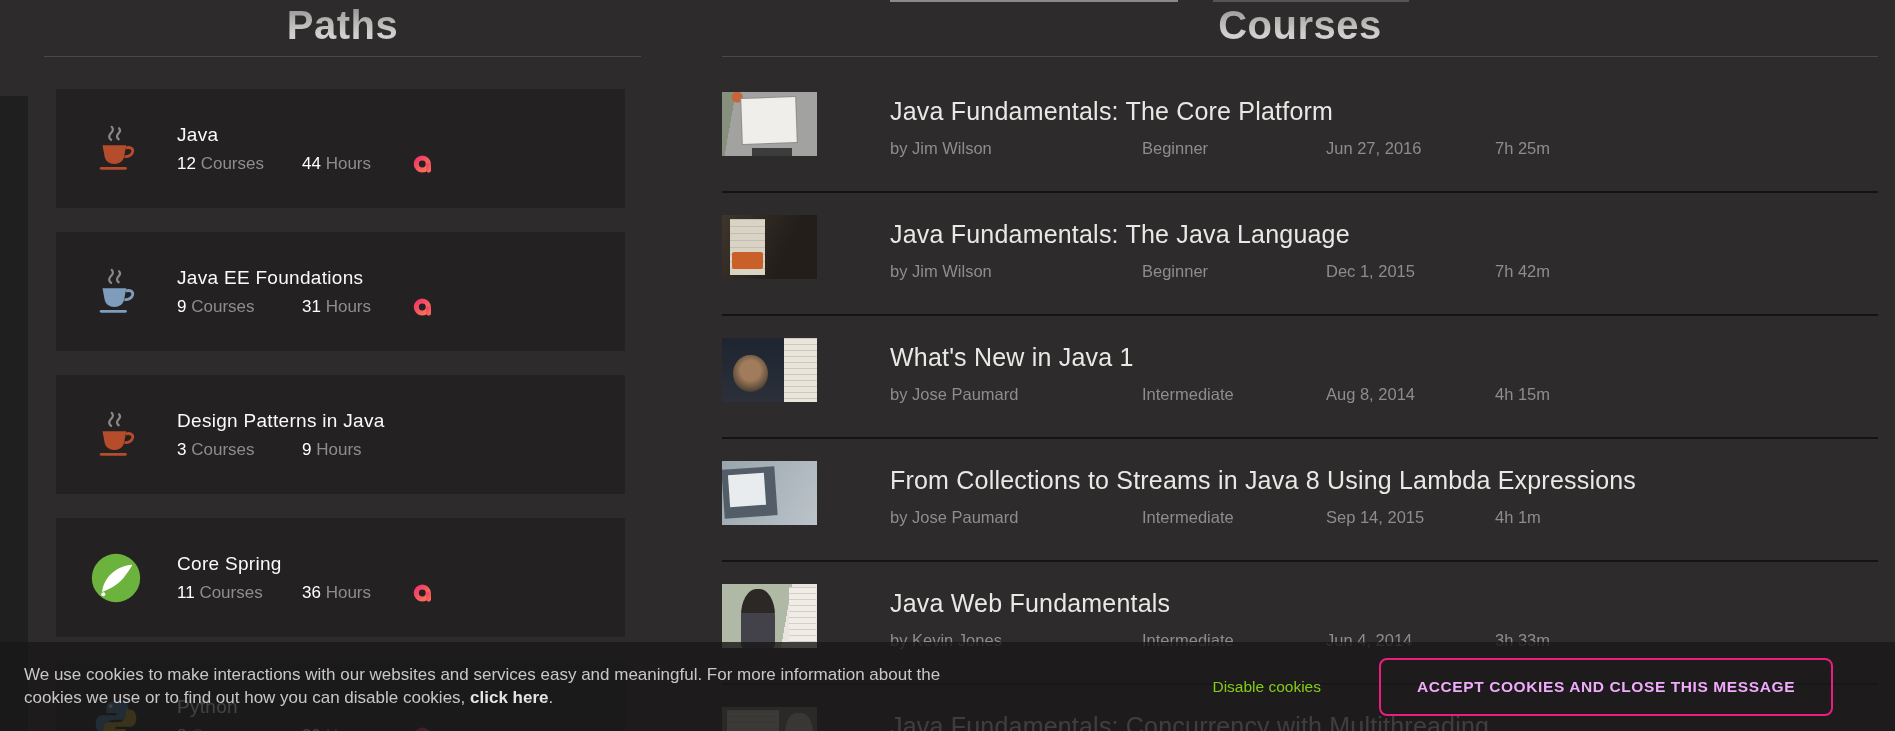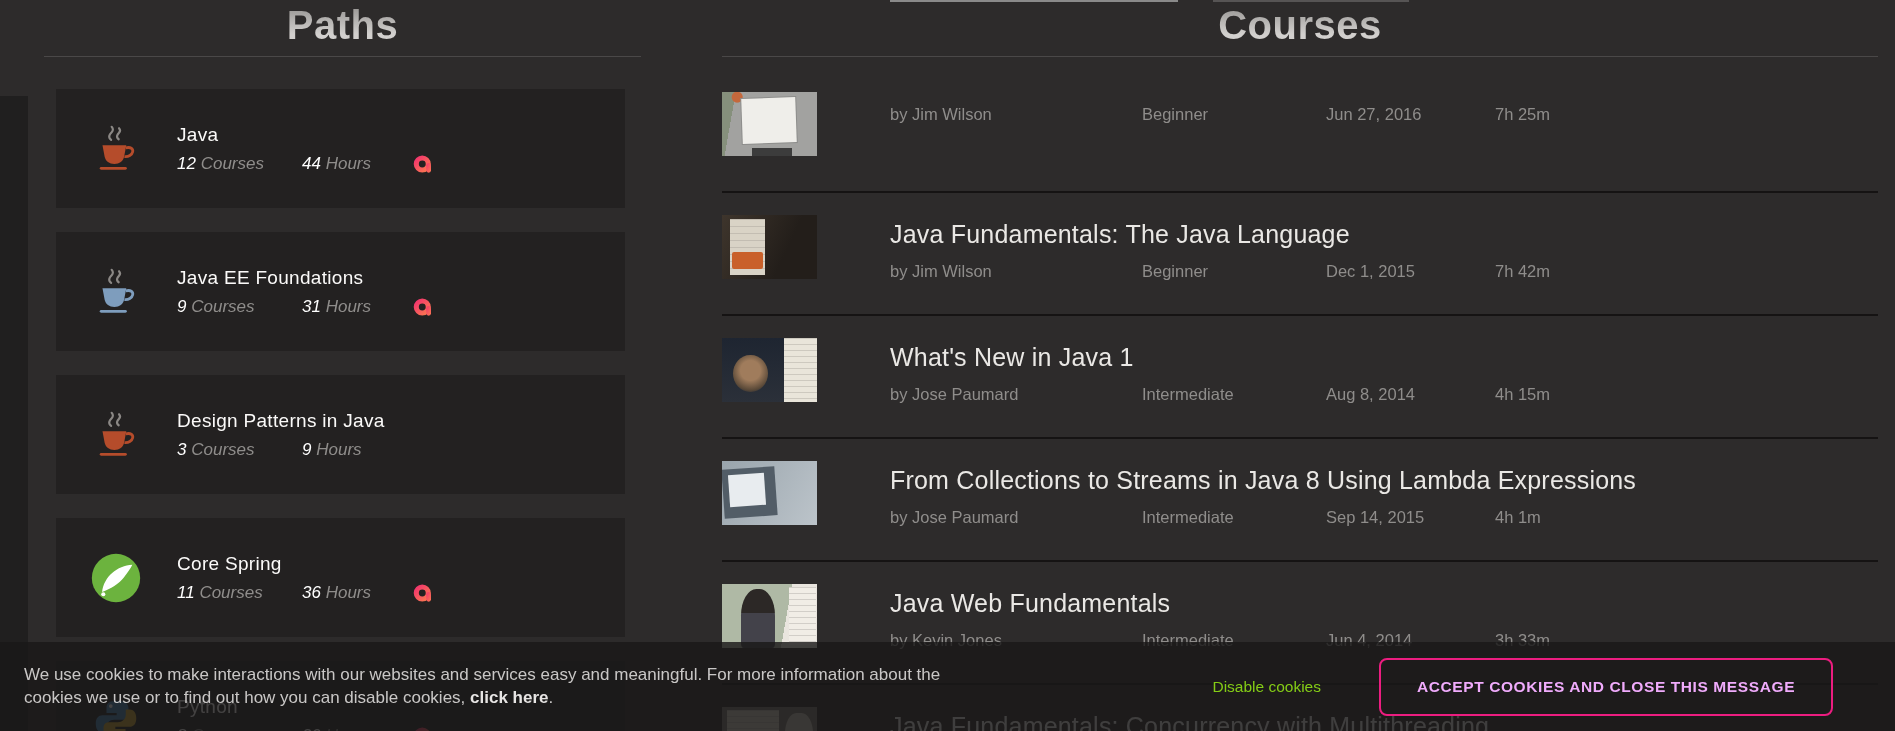--- a/index.html
+++ b/index.html
@@ -19,21 +19,21 @@
 
   
   .paths-col { position:absolute; left:44px; top:2px; width:597px; }
   .paths-cards { margin:32px 0 0 12px; }
   .path-card { width:569px; height:119px; background:#232121; margin-bottom:24px; display:flex; align-items:center; cursor:pointer; }
   .path-icon-wrap { width:64px; height:64px; margin-left:28px; flex:none; display:flex; align-items:center; justify-content:center; }
   .icon-coffee-red { color:#b54c2b; }
   .icon-coffee-blue { color:#7e9dbd; }
   .path-info { margin-left:29px; }
   .path-title { font-size:19px; font-weight:500; color:#fbfaf9; letter-spacing:0.3px; }
-  .path-stats { margin-top:8px; display:flex; align-items:flex-start; font-size:17px;font-style:italic; }
+  .path-stats { margin-top:8px; display:flex; align-items:flex-start; font-size:17px; }
   .stat { display:inline-block; }
   .stat-courses { width:125px; }
   .stat-hours { width:111px; }
   .num { color:#ffffff; font-weight:500; }
   .lbl { color:#8f8d8b; }
   .badge-wrap { display:flex; align-items:center; }
 
   
   .courses-col { position:absolute; left:722px; top:2px; right:17px; }
   .courses-rows { margin-top:35px; }
@@ -242,20 +242,21 @@
 </div>
 </div>
 
 <div class="courses-col">
   <div class="col-heading">Courses</div>
   <div class="col-hr"></div>
   <div class="courses-rows" id="courses-rows">
   <div class="course-row">
     <div class="thumb th-screen"></div>
     <div class="course-main">
+      <div class="course-title">Java Fundamentals: The Core Platform</div>
       <div class="course-meta">
         <span class="meta-author">by Jim Wilson</span>
         <span class="meta-level">Beginner</span>
         <span class="meta-date">Jun 27, 2016</span>
         <span class="meta-duration">7h 25m</span>
       </div>
     </div>
   </div>
 
   <div class="course-row">

